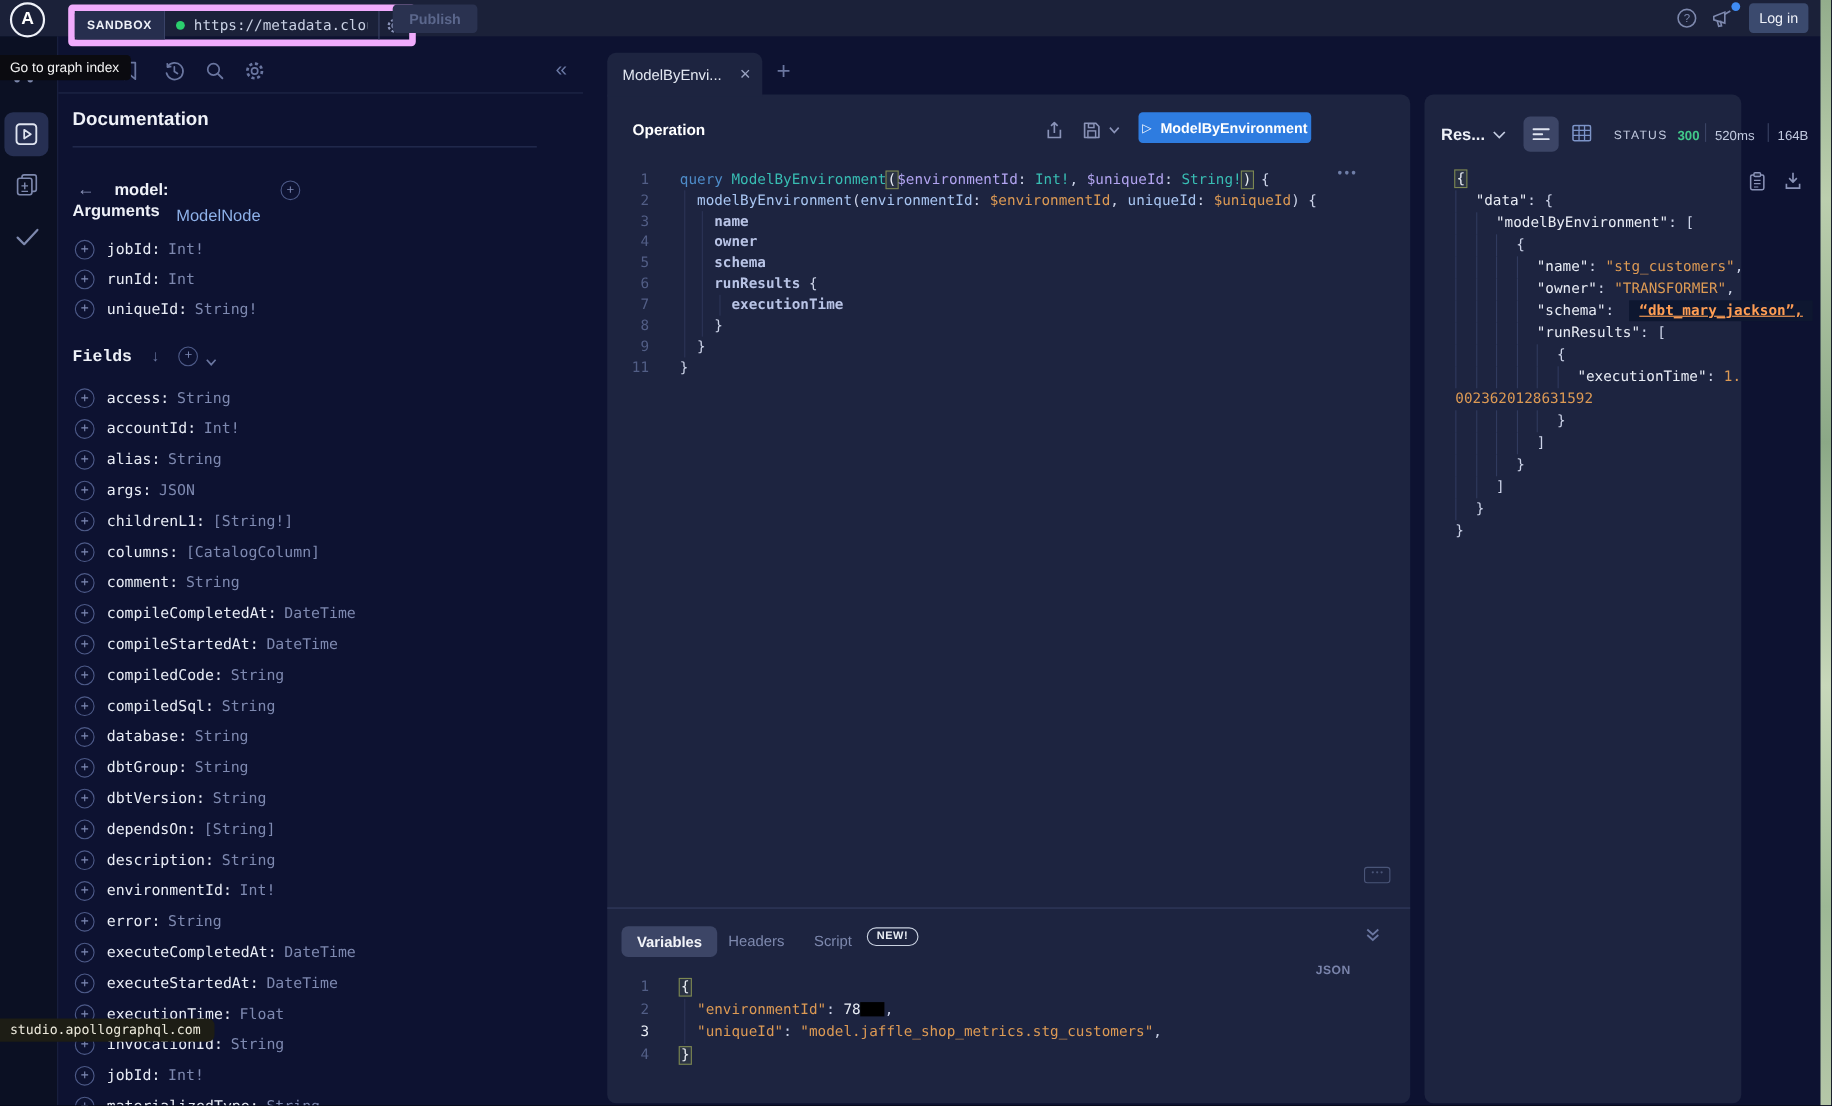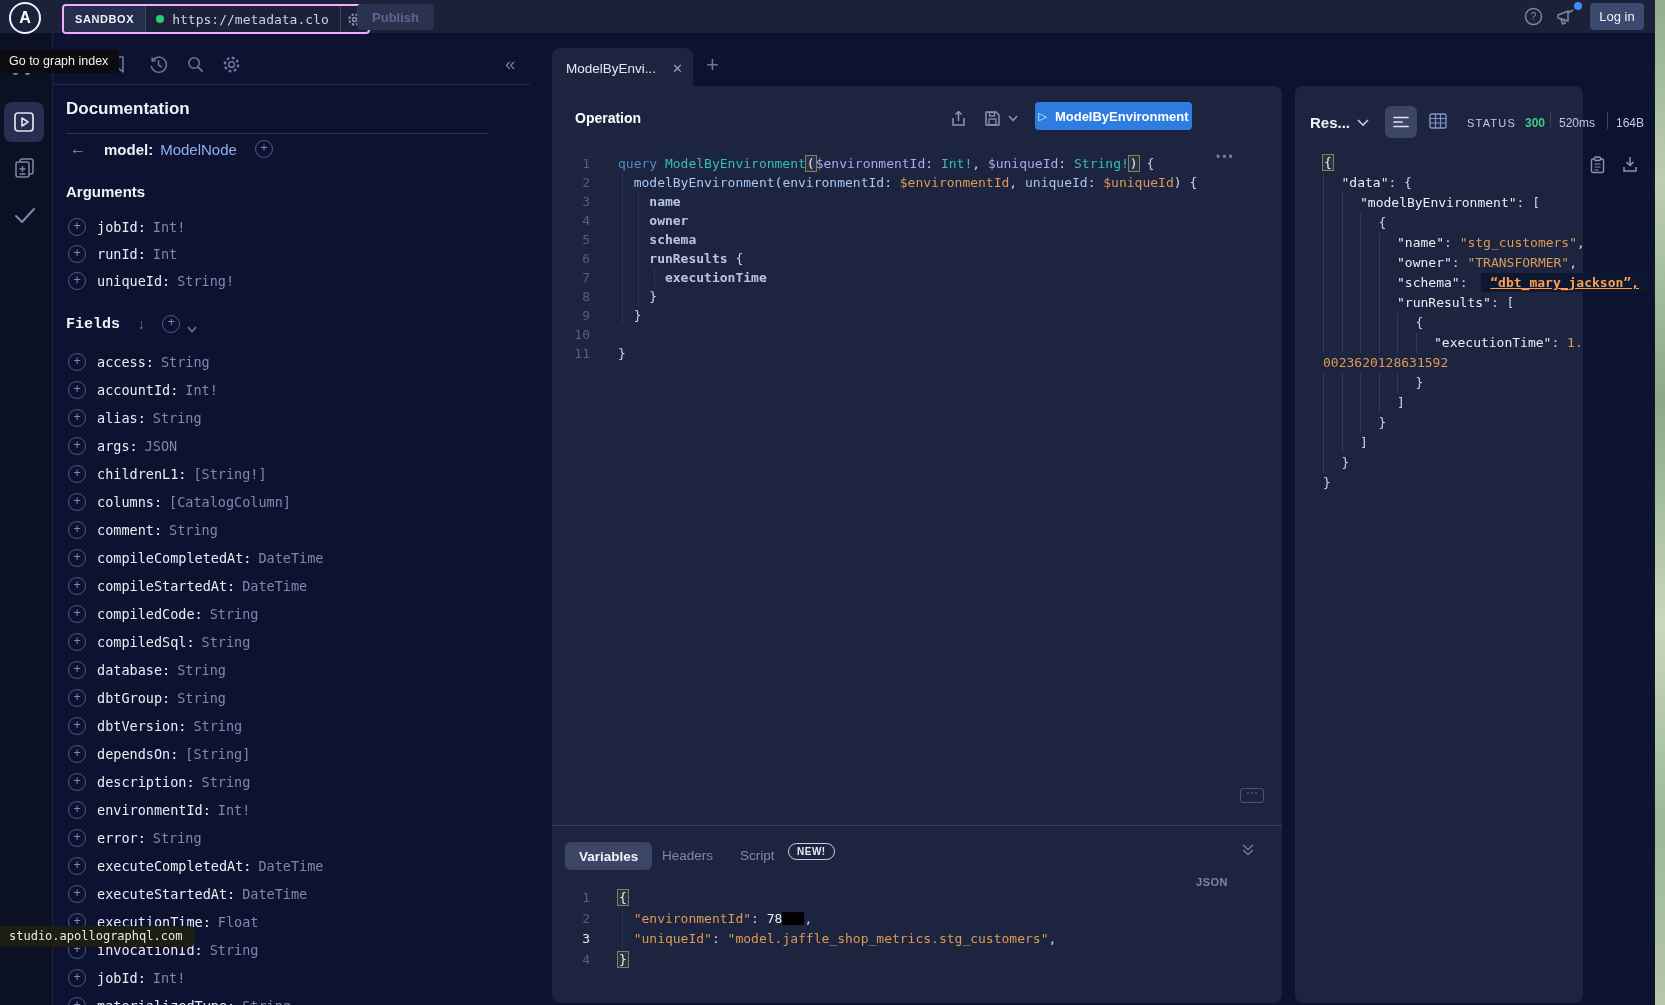--- a/index.html
+++ b/index.html
@@ -5,21 +5,21 @@
   html,body{margin:0;padding:0;background:#05070f;}
   .screen{position:relative;width:1665px;height:1005px;background:#0d1231;overflow:hidden;
           font-family:"Liberation Sans","DejaVu Sans",sans-serif;color:#e8ecf4;}
   .mono{font-family:"DejaVu Sans Mono","Liberation Mono",monospace;}
   .abs{position:absolute;}
 
   
   .topbar{position:absolute;left:0;top:0;width:1665px;height:33px;background:#1b2139;z-index:4;}
   .logo{position:absolute;left:9px;top:2px;width:28px;height:28px;border:2px solid #eef1f8;border-radius:50%;
         display:flex;align-items:center;justify-content:center;font-weight:bold;font-size:16px;color:#fff;z-index:6;}
-  .urlgroup{position:absolute;left:62px;top:4px;height:26px;border:2px solid #f0abfc;border-radius:4px;display:flex;align-items:stretch;}
+  .urlgroup{position:absolute;left:62px;top:4px;height:26px;border:6px solid #f0abfc;border-radius:4px;display:flex;align-items:stretch;}
   .sandboxseg{display:flex;align-items:center;padding:0 11px;background:#262e4e;border-right:1px solid #3a4368;
               font-size:11px;font-weight:bold;letter-spacing:.6px;color:#eef1f8;border-radius:3px 0 0 3px;}
   .urlseg{display:flex;align-items:center;gap:8px;padding:0 10px;}
   .greendot{width:8px;height:8px;border-radius:50%;background:#2bcf6e;}
   .urltext{font-size:13px;color:#c9d1e4;width:158px;overflow:hidden;white-space:nowrap;}
   .gearseg{display:flex;align-items:center;justify-content:center;width:27px;border-left:1px solid #3a4368;}
   .publish{position:absolute;left:357px;top:4px;width:77px;height:26px;background:#2a3250;border-radius:4px;
            display:flex;align-items:center;justify-content:center;font-size:13px;font-weight:bold;color:#5b678c;}
   .login{position:absolute;left:1590px;top:3px;width:54px;height:27px;background:#3b4a6e;border-radius:4px;
          display:flex;align-items:center;justify-content:center;font-size:13px;color:#eef1f8;}
@@ -38,21 +38,21 @@
   .griddots{position:absolute;left:13px;top:25px;width:18px;height:18px;display:grid;grid-template-columns:1fr 1fr;gap:5px;}
   .griddots i{width:5px;height:5px;border-radius:50%;background:#7d88ad;}
 
   
   .docs{position:absolute;left:52px;top:33px;width:478px;height:972px;}
   .docs-divider{position:absolute;left:0;top:51px;width:478px;height:1px;background:#20294a;}
   .doctitle{position:absolute;left:14px;top:66px;font-size:17px;font-weight:bold;color:#eef1f8;}
   .docunder{position:absolute;left:14px;top:100px;width:422px;height:1px;background:#2a3358;}
   .modelrow{position:absolute;left:18px;top:107px;display:flex;align-items:center;font-size:15px;}
   .modelname{font-weight:bold;color:#eef1f8;margin-left:18px;}
-  .modeltype{color:#8fb2ea;margin-left:7px;}
+  .modeltype{color:#8fb2ea;margin-left:7px;margin-top:48px;}
   .sechead{font-size:15px;font-weight:bold;color:#eef1f8;}
   .pc{flex:0 0 18px;width:18px;height:18px;border:1.5px solid #4d5a88;border-radius:50%;box-sizing:border-box;
       color:#7d89b4;font-size:12px;line-height:14px;text-align:center;}
   .drow{display:flex;align-items:center;gap:11px;height:28px;font-size:13.5px;}
   .drow .dname{color:#e9edf6;}
   .drow .dtype{color:#7e89b0;margin-left:-4px;}
   #args-list .drow{height:27px;}
   .fieldshdr{position:absolute;left:14px;top:282px;display:flex;align-items:flex-end;font-family:Liberation Mono, monospace;}
 
   
@@ -433,21 +433,20 @@
     <div id="op-code" class="mono">
         <div class="eline"><span class="ln">1</span><span class="ecode"><span class="sg kw">query </span><span class="sg op">ModelByEnvironment</span><span class="sg mb">(</span><span class="sg vr">$environmentId</span><span class="sg pu">: </span><span class="sg ty">Int!</span><span class="sg pu">, </span><span class="sg vr">$uniqueId</span><span class="sg pu">: </span><span class="sg ty">String!</span><span class="sg mb">)</span><span class="sg pu"> {</span></span></div>
         <div class="eline"><span class="ln">2</span><span class="ecode"><span class="sg pu">  </span><span class="sg fd">modelByEnvironment</span><span class="sg pu">(</span><span class="sg fd">environmentId</span><span class="sg pu">: </span><span class="sg vu">$environmentId</span><span class="sg pu">, </span><span class="sg fd">uniqueId</span><span class="sg pu">: </span><span class="sg vu">$uniqueId</span><span class="sg pu">) {</span></span></div>
         <div class="eline"><span class="ln">3</span><span class="ecode"><span class="sg pu">    </span><span class="sg f2">name</span></span></div>
         <div class="eline"><span class="ln">4</span><span class="ecode"><span class="sg pu">    </span><span class="sg f2">owner</span></span></div>
         <div class="eline"><span class="ln">5</span><span class="ecode"><span class="sg pu">    </span><span class="sg f2">schema</span></span></div>
         <div class="eline"><span class="ln">6</span><span class="ecode"><span class="sg pu">    </span><span class="sg f2">runResults</span><span class="sg pu"> {</span></span></div>
         <div class="eline"><span class="ln">7</span><span class="ecode"><span class="sg pu">      </span><span class="sg f2">executionTime</span></span></div>
         <div class="eline"><span class="ln">8</span><span class="ecode"><span class="sg pu">    }</span></span></div>
         <div class="eline"><span class="ln">9</span><span class="ecode"><span class="sg pu">  }</span></span></div>
-        <div class="eline"><span class="ln">10</span><span class="ecode"></span></div>
         <div class="eline"><span class="ln">11</span><span class="ecode"><span class="sg pu">}</span></span></div>
       </div>
     <div class="guide" style="left:69.5px;top:87px;height:152px;"></div>
     <div class="guide" style="left:85.5px;top:106px;height:114px;"></div>
     <div class="guide" style="left:101.5px;top:182px;height:19px;"></div>
 
     <div class="kbdicon">
         <i></i>
         <i></i>
         <i></i>

